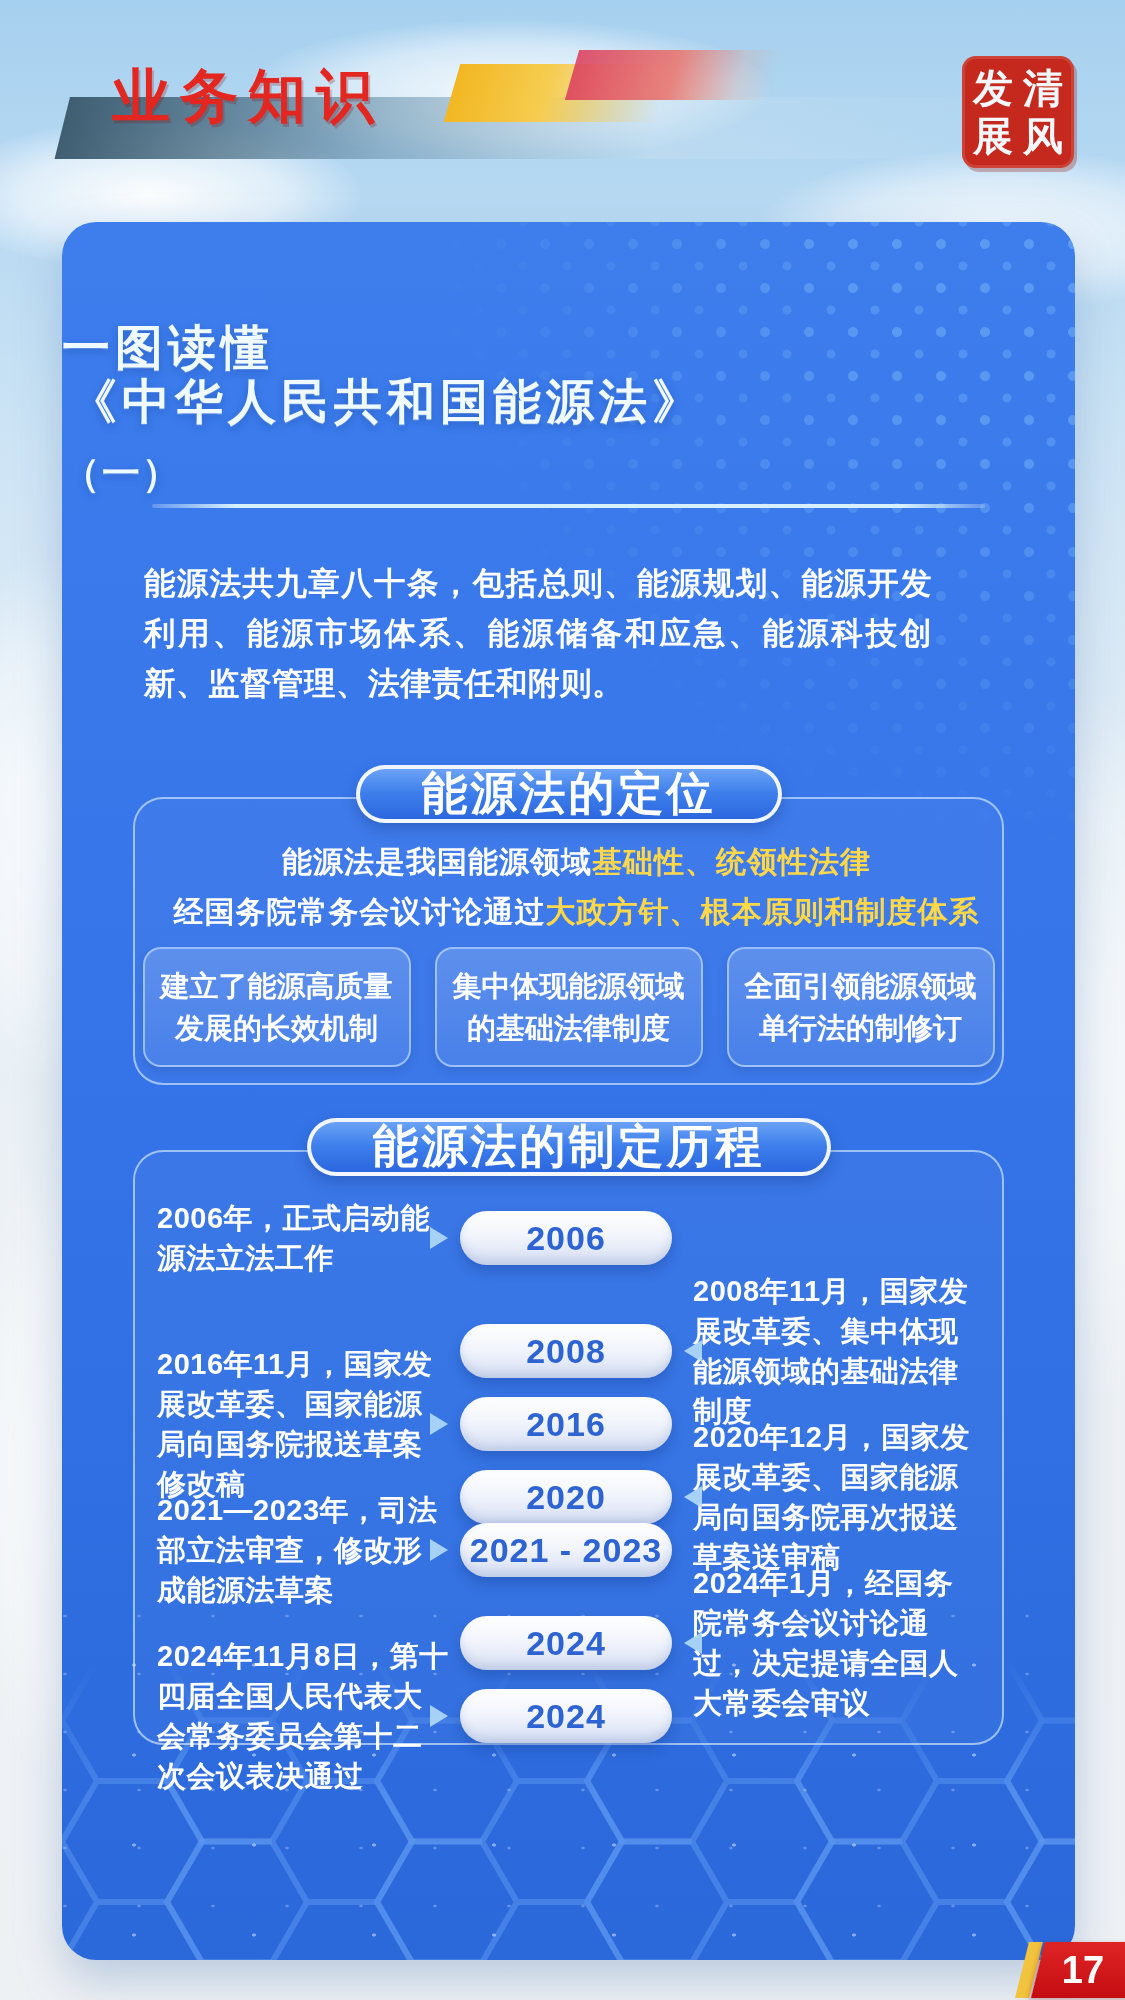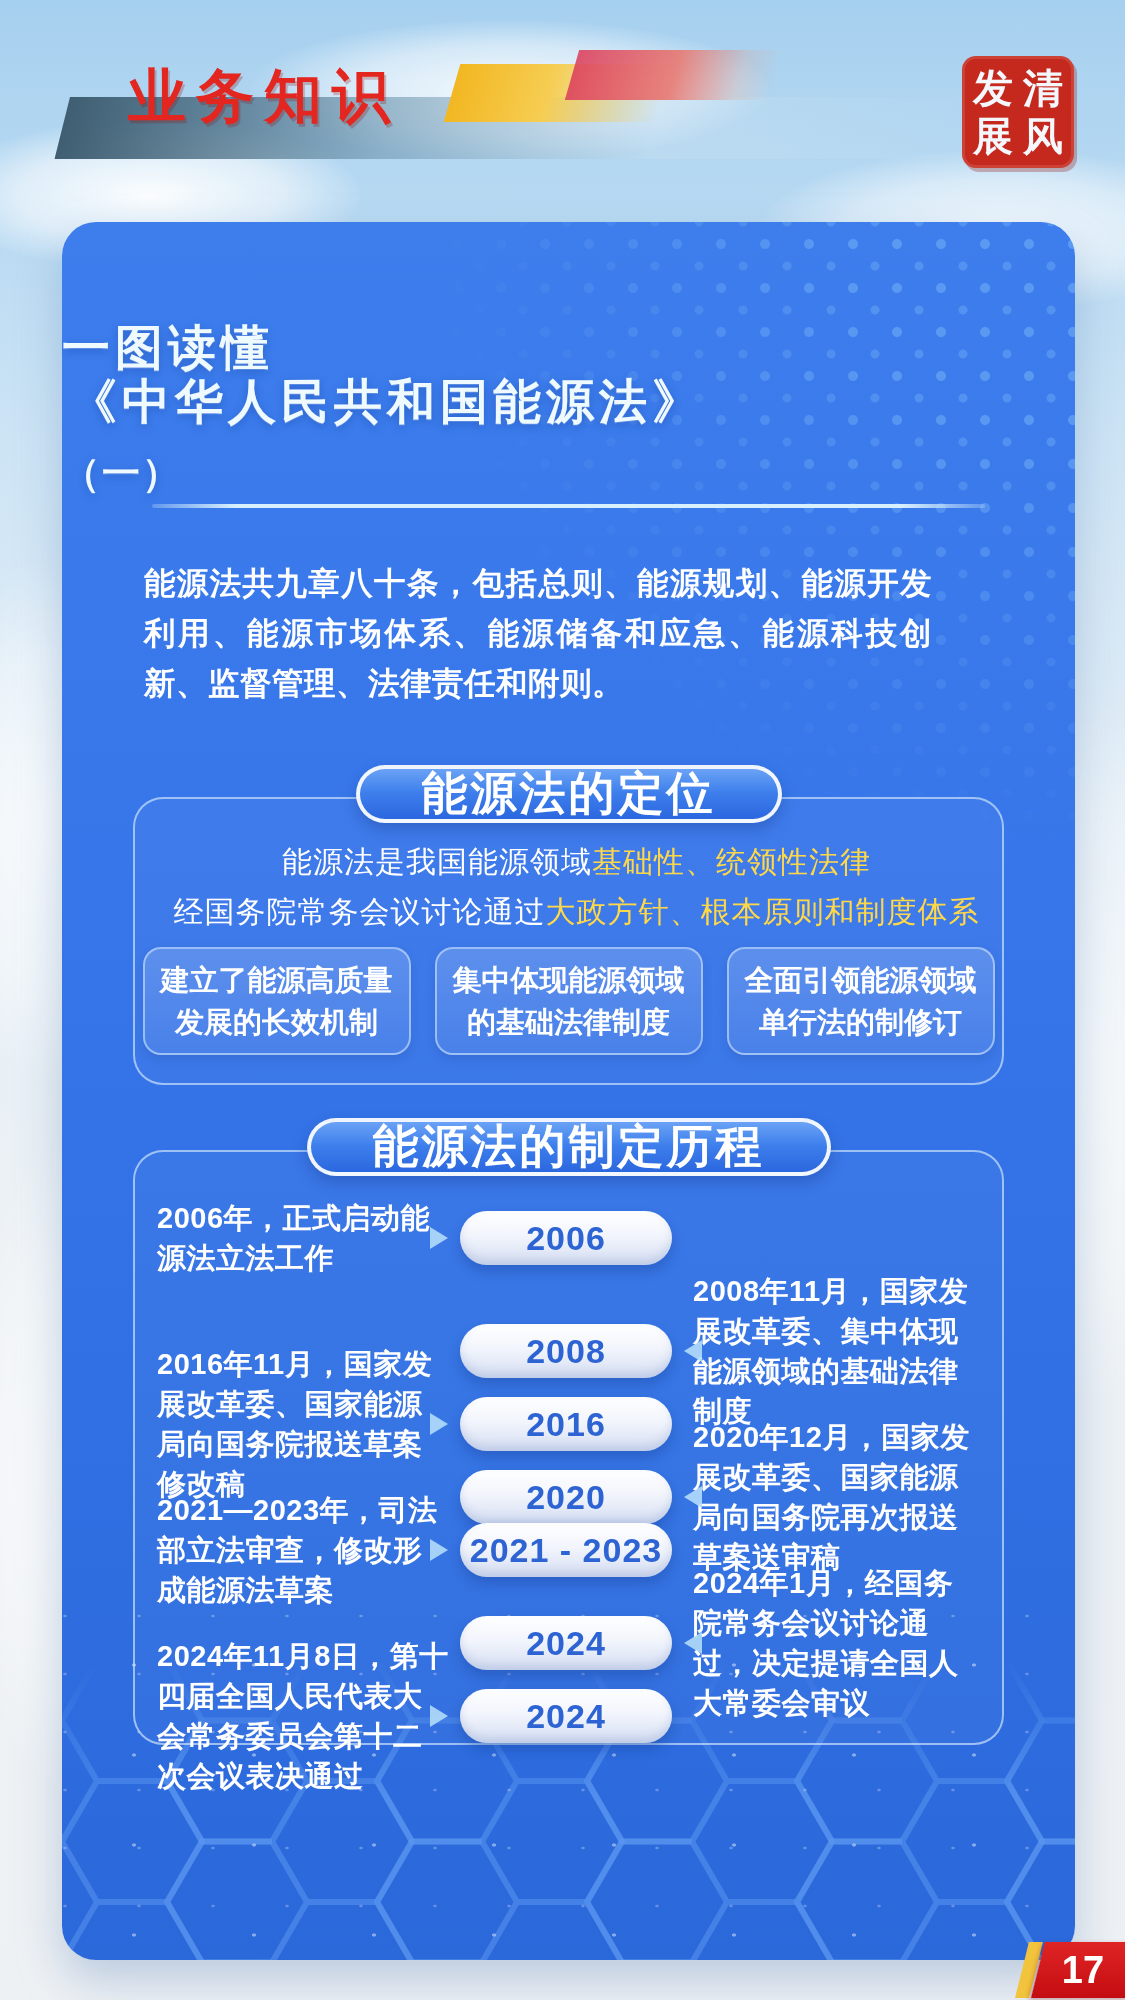--- a/index.html
+++ b/index.html
@@ -24,21 +24,21 @@
   .hdr-band { position:absolute; left:70px; top:97px; width:1080px; height:62px;
     transform:skewX(-14deg); transform-origin:top left;
     background:linear-gradient(90deg,#3f5e72 0%, rgba(110,150,175,.6) 30%, rgba(200,224,240,.4) 55%, rgba(205,228,242,.12) 78%, rgba(205,228,242,0) 95%); }
   .deco-yellow { position:absolute; left:452px; top:64px; width:212px; height:58px;
     transform:skewX(-16deg);
     background:linear-gradient(90deg,#f2b722 0%, #f6cd52 45%, rgba(246,205,82,.35) 80%, rgba(246,205,82,0) 100%); }
   .deco-red { position:absolute; left:572px; top:50px; width:205px; height:50px;
     transform:skewX(-16deg); opacity:.88;
     background:linear-gradient(90deg,#dc3f5d 0%, #e9766e 50%, rgba(240,150,120,.25) 82%, rgba(240,150,120,0) 100%); }
   .hdr-title { position:absolute; left:112px; top:58px; font-size:58px; font-weight:900;
-    color:#e3261f; letter-spacing:10px; text-shadow:2px 3px 0 rgba(140,10,10,.25);margin-left:16px; }
+    color:#e3261f; letter-spacing:10px; text-shadow:2px 3px 0 rgba(140,10,10,.25); }
   .seal { position:absolute; left:962px; top:56px; width:112px; height:112px;
     background:#c5281c; border-radius:14px; display:grid;
     grid-template-columns:1fr 1fr; grid-template-rows:1fr 1fr;
     box-shadow:3px 4px 0 rgba(150,25,18,.3), inset 0 0 0 3px rgba(255,255,255,.12);
     padding:8px 6px; }
   .seal span { display:flex; align-items:center; justify-content:center;
     color:#f4f7fb; font-size:40px; font-weight:700; line-height:1; }
 
   
   .card { position:absolute; left:62px; top:222px; width:1013px; height:1738px;
@@ -84,25 +84,25 @@
     height:58px; padding:0 62px; border-radius:999px;
     background:linear-gradient(180deg,#6aa2f5 0%, #3d7eec 48%, #2b67df 100%);
     border:4px solid rgba(255,255,255,.92);
     box-shadow:0 6px 14px rgba(22,58,140,.35);
     display:flex; align-items:center; justify-content:center;
     color:#ffffff; font-size:46px; font-weight:800; letter-spacing:3px; white-space:nowrap; z-index:3; }
   .pill1 { top:543px; }
   .pill2 { top:896px; }
 
   .sec1-inner { padding-top:46px; text-align:center; }
-  .posline { font-size:30px; font-weight:400; line-height:34px; color:#ffffff; letter-spacing:1px;padding-left:16px; }
+  .posline { font-size:30px; font-weight:700; line-height:34px; color:#ffffff; letter-spacing:1px;padding-left:16px; }
   .posline + .posline { margin-top:16px; }
   .posline .yl { color:#ffd84a; }
   .boxrow { margin-top:18px; display:flex; justify-content:center; gap:24px; }
-  .pbox { width:268px; height:108px; border-radius:18px;
+  .pbox { width:268px; height:120px; border-radius:18px;
     border:2px solid rgba(219,236,255,.55);
     background:linear-gradient(180deg, rgba(255,255,255,.17), rgba(255,255,255,.07));
     box-shadow:0 4px 10px rgba(25,60,140,.18);
     display:flex; align-items:center; justify-content:center; text-align:center;
     color:#ffffff; font-size:29px; font-weight:700; line-height:42px; padding:0 12px; }
 
   
   .timeline { padding-top:46px; }
   .t-row { height:73px; display:grid; grid-template-columns:300px 230px 1fr;
     padding:0 20px 0 16px; align-items:center; }

